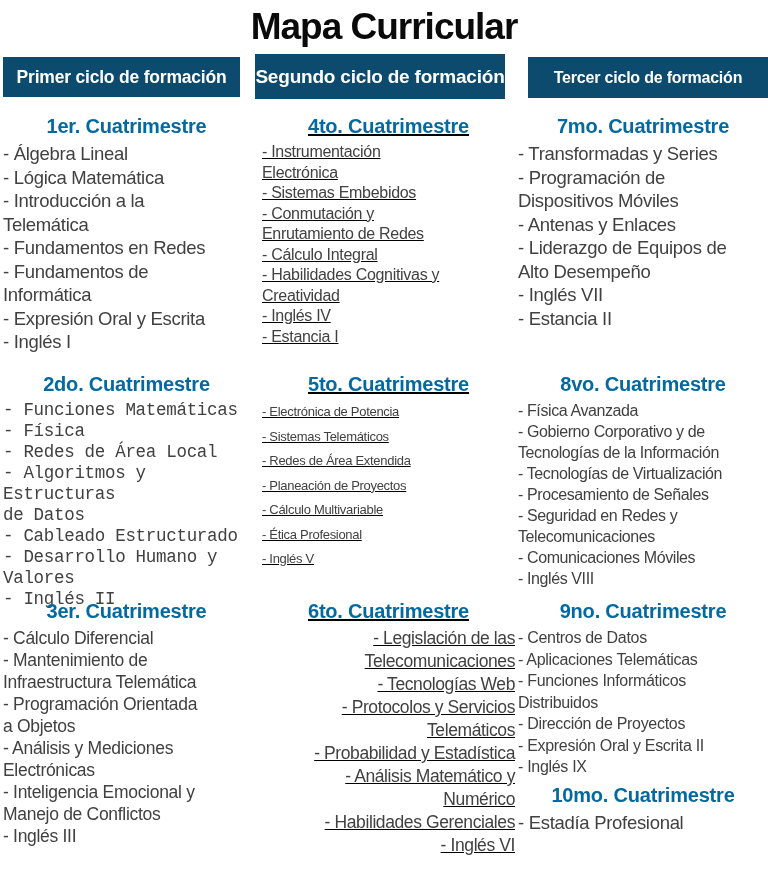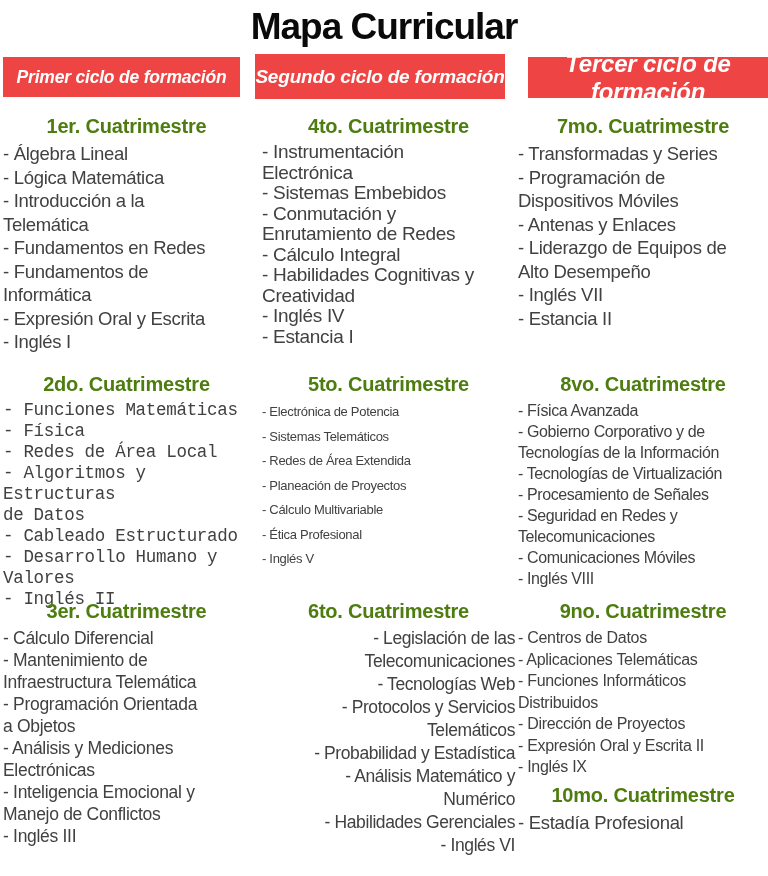--- a/index.html
+++ b/index.html
@@ -22,66 +22,65 @@
     letter-spacing: -1px;
     color: #0a0a0a;
   }
   
   .headers-row {
     display: flex;
     align-items: flex-start;
     height: 46px;
   }
   .cycle-header {
-    background: #ef4444;
+    background: #0c4a6e;
     color: #ffffff;
     font-weight: 700;
     display: flex;
     align-items: center;
     justify-content: center;
     text-align: center;
     letter-spacing: -0.2px;
-    font-style: italic;
   }
   .ch0 { margin-left: 3px;  width: 240px; height: 40px; margin-top: 3px; font-size: 17.5px; }
   .ch1 { margin-left: 15px; width: 253px; height: 45px; margin-top: 0;   font-size: 19px; }
-  .ch2 { margin-left: 23px;  width: 243px; height: 41px; margin-top: 3px; font-size: 24px; }
+  .ch2 { margin-left: 23px;  width: 243px; height: 41px; margin-top: 3px; font-size: 16px; }
   
   .content {
     display: flex;
     align-items: flex-start;
   }
   .col  { display: flex; flex-direction: column; }
   .col0 { margin-left: 3px;  width: 247px; }
-  .col1 { margin-left: 12px; width: 253px; }
+  .col1 { margin-left: 12px; width: 253px; text-decoration: underline; }
   .col2 { margin-left: 3px;  width: 250px; }
   .section { box-sizing: border-box; }
   .col > .section:nth-child(1) { height: 268px; padding-top: 14px; }
   .col > .section:nth-child(2) { height: 228px; padding-top: 4px; }
   .col > .section:nth-child(3) { padding-top: 3px; }
   .col > .section:nth-child(4) { padding-top: 5px; }
   .quarter-heading {
     font-size: 20px;
     line-height: 24px;
     font-weight: 700;
     text-align: center;
-    color: #4d7c0f;
+    color: #0369a1;
     letter-spacing: -0.2px;
     margin-bottom: 4px;
   }
   .course-item {
     white-space: pre-line;
     color: #414141;
     letter-spacing: -0.3px;
   }
   
   .sec-0-0 .course-item { font-size: 18.5px; line-height: 23.5px; }
   .sec-0-1 .course-item { font-size: 17.5px; line-height: 21px; font-family: Liberation Mono, monospace; }
   .sec-0-2 .course-item { font-size: 17.5px; line-height: 22px; }
-  .sec-1-0 .course-item { font-size: 19px; line-height: 20.5px; }
+  .sec-1-0 .course-item { font-size: 16px; line-height: 20.5px; }
   .sec-1-1 .course-item { font-size: 13px; line-height: 24.5px; }
   .sec-1-2 .course-item { font-size: 17.5px; line-height: 23px; letter-spacing: -0.4px; text-align: right; }
   .sec-2-0 .course-item { font-size: 18.5px; line-height: 23.5px; }
   .sec-2-1 .course-item { font-size: 16px;   line-height: 21px; letter-spacing: -0.4px; }
   .sec-2-2 .course-item { font-size: 16px;   line-height: 21.5px; }
   .sec-2-3 .course-item { font-size: 18.5px; line-height: 24px; }
 </style>
 </head>
 <body>
 

